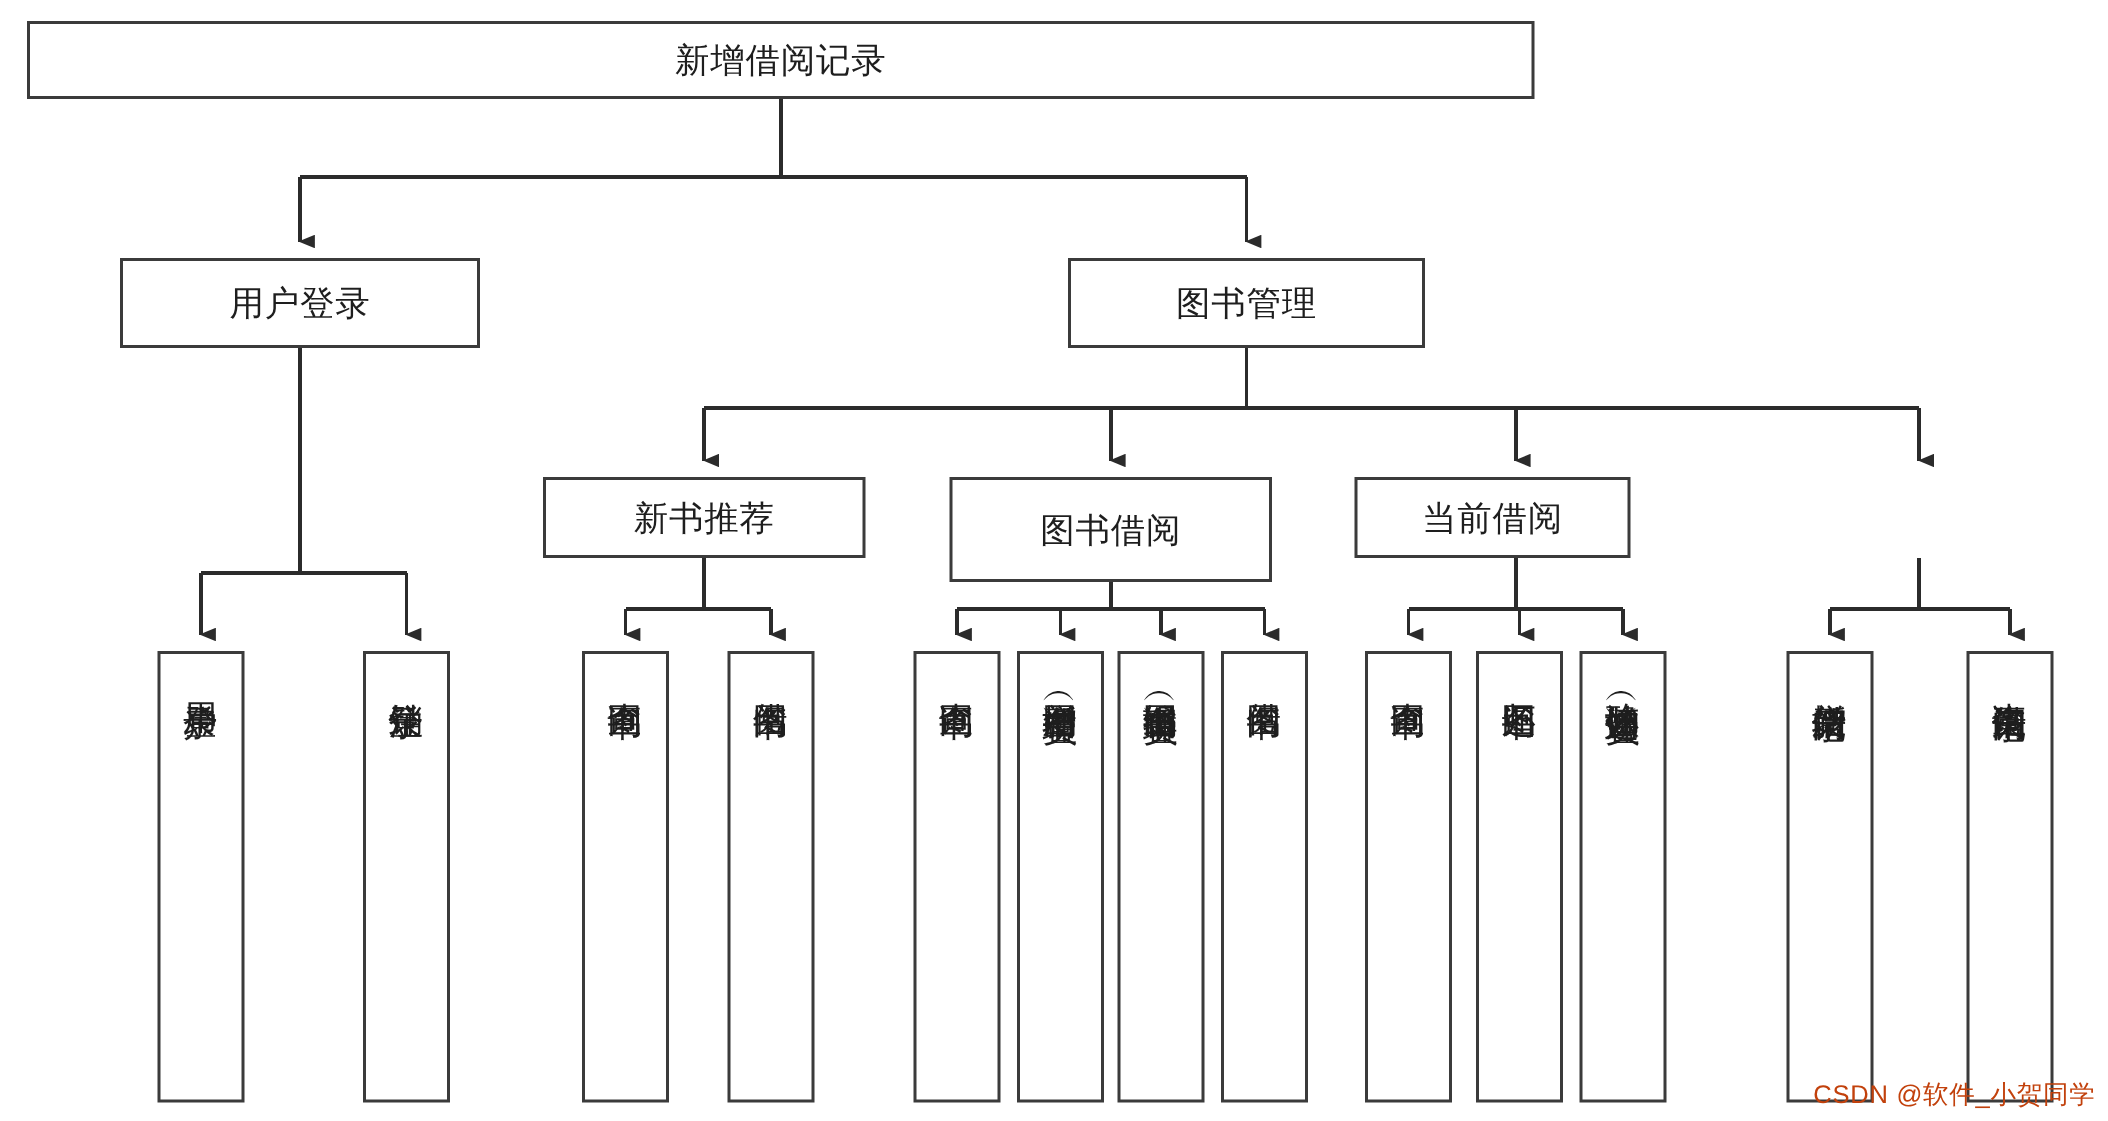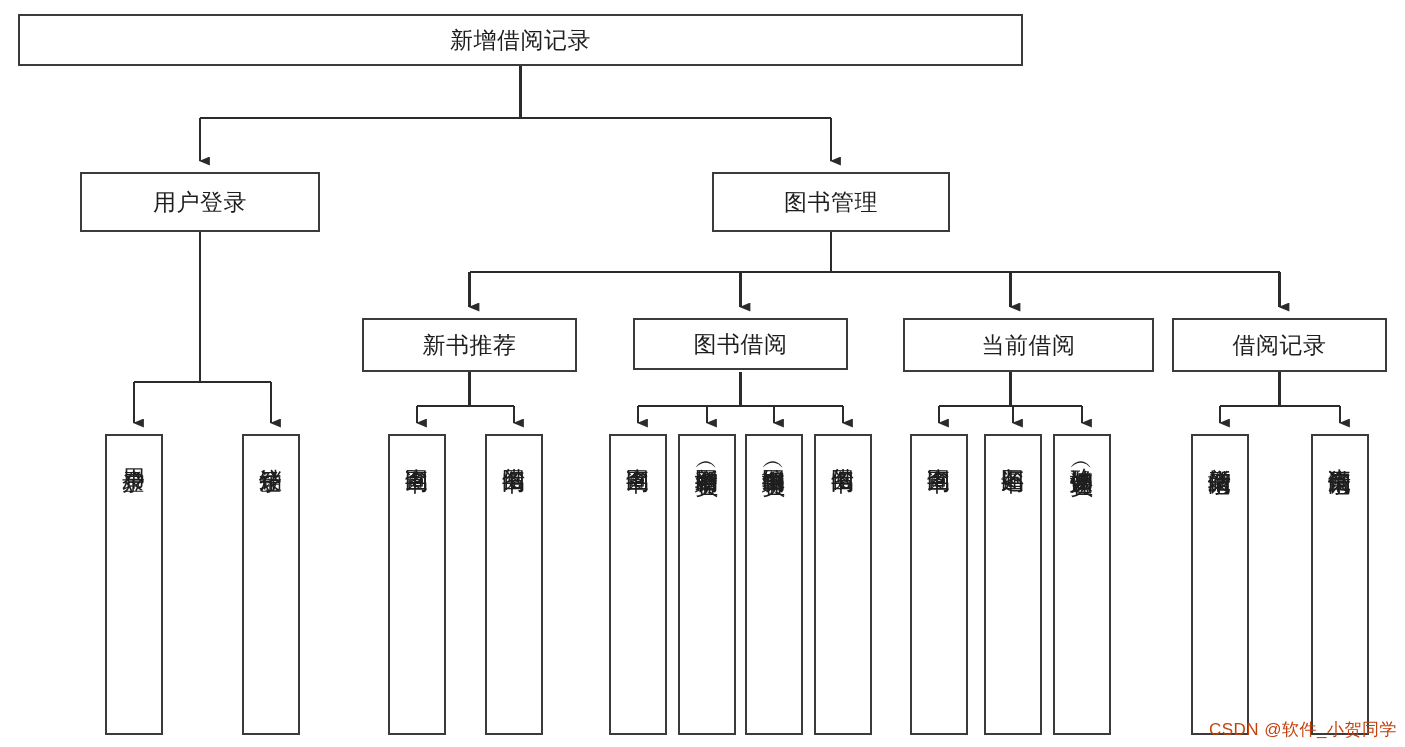--- a/index.html
+++ b/index.html
@@ -109,23 +109,22 @@
         <path d="M 1340 406 L 1340 423" marker-end="url(#arrow)"></path>
       </g>
   </svg>
 
   <div class="node horiz" style="left: 18px; top: 14px; width: 1005px; height: 52px;">新增借阅记录</div>
 
   <div class="node horiz" style="left: 80px; top: 172px; width: 240px; height: 60px;">用户登录</div>
   <div class="node horiz" style="left: 362px; top: 318px; width: 215px; height: 54px;">新书推荐</div>
 
   <div class="node horiz" style="left: 712px; top: 172px; width: 238px; height: 60px;">图书管理</div>
-  <div class="node horiz" style="left: 633px; top: 318px; width: 215px; height: 52px; font-family: Liberation Serif, serif;">图书借阅</div>
-  <div class="node horiz" style="left: 903px; top: 318px; width: 251px; height: 54px;">当前借阅</div>
-  <div class="node horiz" style="left: 1172px; top: 318px; width: 215px; height: 54px;">借阅记录</div>
+  <div class="node horiz" style="left: 633px; top: 318px; width: 215px; height: 70px; font-family: Liberation Serif, serif;">图书借阅</div>
+  <div class="node horiz" style="left: 903px; top: 318px; width: 184px; height: 54px;">当前借阅</div>
 
   <div class="node vert" style="left: 105px; top: 434px; width: 58px; height: 301px;">
     <span class="vlabel">用户登录</span>
   </div>
   <div class="node vert" style="left: 242px; top: 434px; width: 58px; height: 301px;">
     <span class="vlabel">注销登录</span>
   </div>
   <div class="node vert" style="left: 388px; top: 434px; width: 58px; height: 301px;">
     <span class="vlabel">查询图书</span>
   </div>

